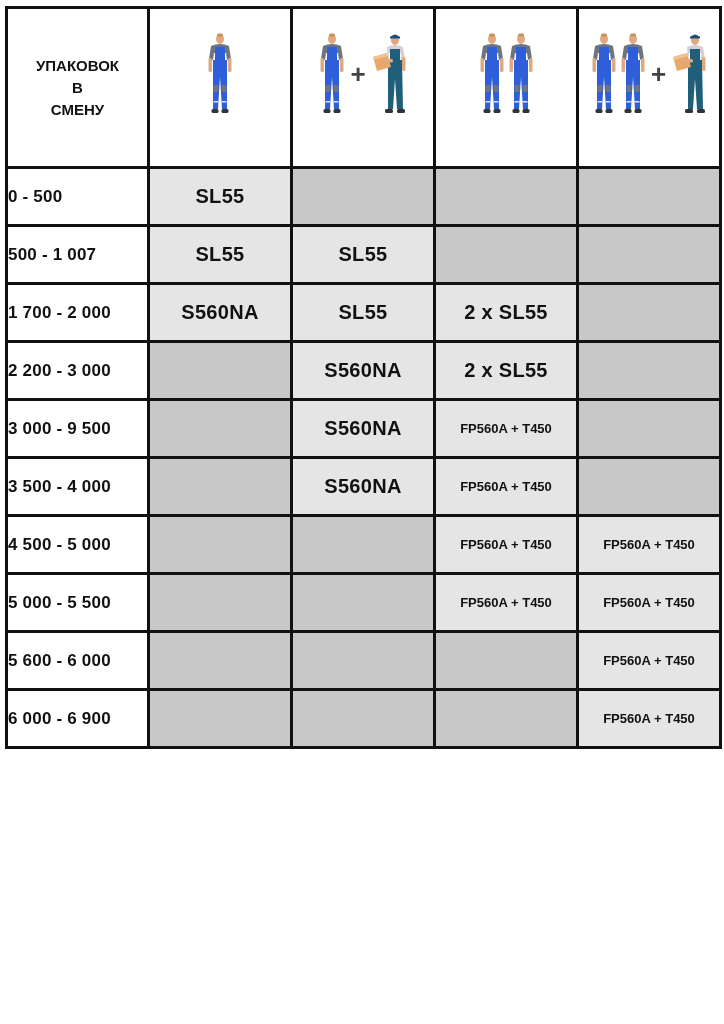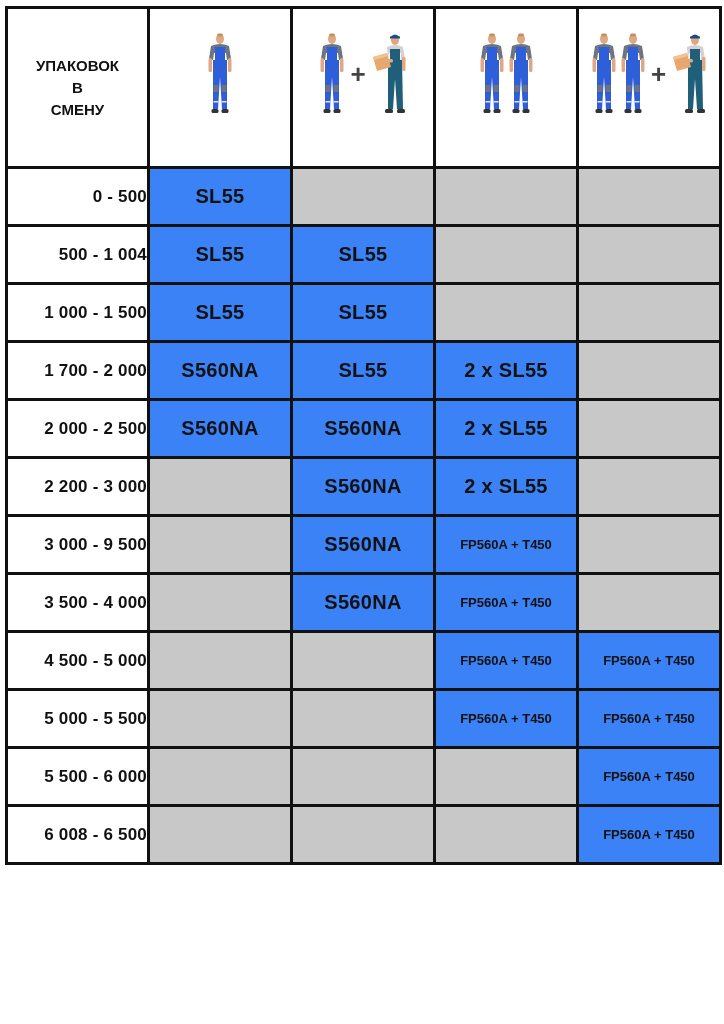--- a/index.html
+++ b/index.html
@@ -18,22 +18,22 @@
     color: #111;
     overflow: hidden;
     white-space: nowrap;
   }
   col.c0 { width: 142px; }
   col.c1, col.c2, col.c3, col.c4 { width: 143px; }
   tr.head th { height: 157px; background: #fff; vertical-align: middle; }
   tr.row td { height: 55px; }
   th.label { font-size: 15px; line-height: 22px; text-align: center; white-space: normal; padding-bottom: 12px; }
   th.label span { display: block; }
-  td.range { font-size: 17px; text-align: right; padding-left: 6px; letter-spacing: 0.2px; }
-  td.cell { text-align: center; background: #3b82f6; }
+  td.range { font-size: 17px; text-align: left; padding-left: 6px; letter-spacing: 0.2px; }
+  td.cell { text-align: center; background: #e5e5e5; }
   td.cell.big { font-size: 20px; letter-spacing: 0.3px; }
   td.cell.small { font-size: 13px; }
   td.cell.empty { background: #c8c8c8; }
   .people { display: flex; align-items: center; justify-content: center; gap: 3px; padding-bottom: 28px; }
   .plus { font-size: 26px; font-weight: bold; color: #444; margin: 0 2px; line-height: 1; }
   svg.person { display: block; }
 </style>
 </head>
 <body>
 
@@ -248,90 +248,76 @@
   </thead>
   <tbody id="tbody">
       <tr class="row">
         <td class="range">0 - 500</td>
         <td class="cell big">SL55</td>
         <td class="cell empty"></td>
         <td class="cell empty"></td>
         <td class="cell empty"></td>
       </tr>
       <tr class="row">
-        <td class="range">500 - 1 004</td>
-        <td class="cell big">SL55</td>
-        <td class="cell big">SL55</td>
-        <td class="cell empty"></td>
-        <td class="cell empty"></td>
-      </tr>
-      <tr class="row">
-        <td class="range">1 000 - 1 500</td>
+        <td class="range">500 - 1 007</td>
         <td class="cell big">SL55</td>
         <td class="cell big">SL55</td>
         <td class="cell empty"></td>
         <td class="cell empty"></td>
       </tr>
       <tr class="row">
         <td class="range">1 700 - 2 000</td>
         <td class="cell big">S560NA</td>
         <td class="cell big">SL55</td>
         <td class="cell big">2 x SL55</td>
         <td class="cell empty"></td>
       </tr>
       <tr class="row">
-        <td class="range">2 000 - 2 500</td>
-        <td class="cell big">S560NA</td>
+        <td class="range">2 200 - 3 000</td>
+        <td class="cell empty"></td>
         <td class="cell big">S560NA</td>
         <td class="cell big">2 x SL55</td>
         <td class="cell empty"></td>
       </tr>
       <tr class="row">
-        <td class="range">2 200 - 3 000</td>
+        <td class="range">3 000 - 9 500</td>
         <td class="cell empty"></td>
         <td class="cell big">S560NA</td>
-        <td class="cell big">2 x SL55</td>
-        <td class="cell empty"></td>
-      </tr>
-      <tr class="row">
-        <td class="range">3 000 - 9 500</td>
+        <td class="cell small">FP560A + T450</td>
+        <td class="cell empty"></td>
+      </tr>
+      <tr class="row">
+        <td class="range">3 500 - 4 000</td>
         <td class="cell empty"></td>
         <td class="cell big">S560NA</td>
         <td class="cell small">FP560A + T450</td>
         <td class="cell empty"></td>
       </tr>
       <tr class="row">
-        <td class="range">3 500 - 4 000</td>
-        <td class="cell empty"></td>
-        <td class="cell big">S560NA</td>
-        <td class="cell small">FP560A + T450</td>
-        <td class="cell empty"></td>
-      </tr>
-      <tr class="row">
         <td class="range">4 500 - 5 000</td>
         <td class="cell empty"></td>
         <td class="cell empty"></td>
         <td class="cell small">FP560A + T450</td>
         <td class="cell small">FP560A + T450</td>
       </tr>
       <tr class="row">
         <td class="range">5 000 - 5 500</td>
         <td class="cell empty"></td>
         <td class="cell empty"></td>
         <td class="cell small">FP560A + T450</td>
         <td class="cell small">FP560A + T450</td>
       </tr>
       <tr class="row">
-        <td class="range">5 500 - 6 000</td>
-        <td class="cell empty"></td>
-        <td class="cell empty"></td>
-        <td class="cell empty"></td>
-        <td class="cell small">FP560A + T450</td>
-      </tr>
-      <tr class="row">
-        <td class="range">6 008 - 6 500</td>
+        <td class="range">5 600 - 6 000</td>
+        <td class="cell empty"></td>
+        <td class="cell empty"></td>
+        <td class="cell empty"></td>
+        <td class="cell small">FP560A + T450</td>
+      </tr>
+      <tr class="row">
+        <td class="range">6 000 - 6 900</td>
         <td class="cell empty"></td>
         <td class="cell empty"></td>
         <td class="cell empty"></td>
         <td class="cell small">FP560A + T450</td>
       </tr>
     </tbody>
 </table>
 
 </body></html>

